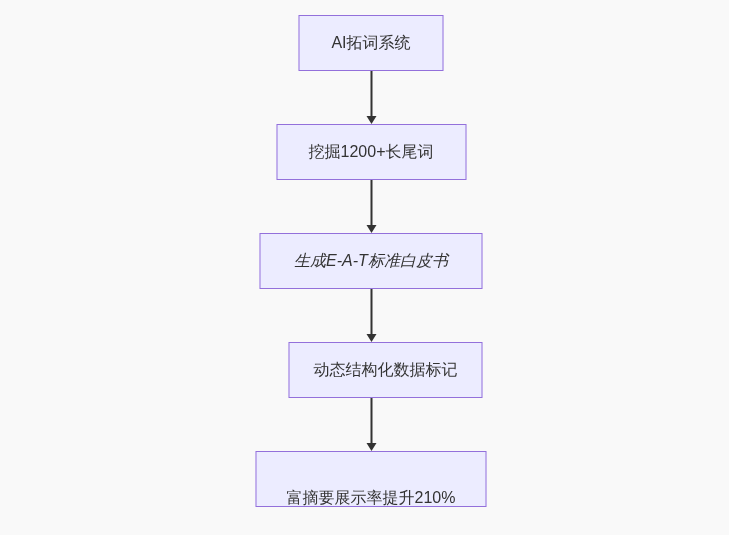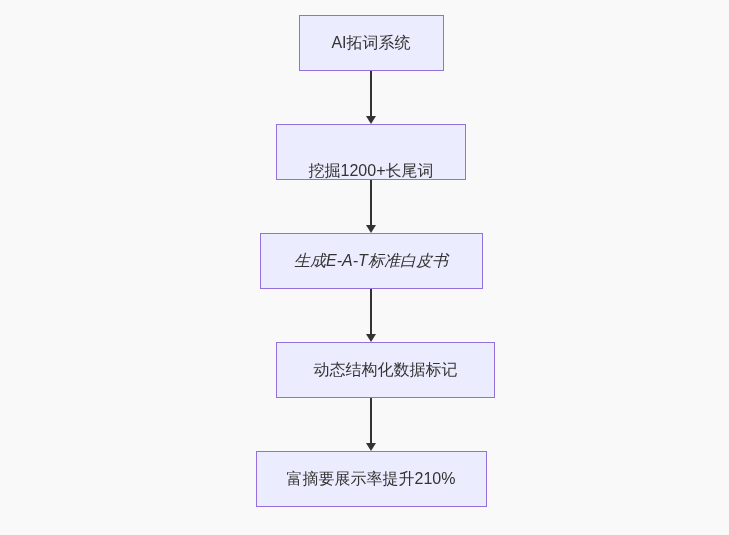--- a/index.html
+++ b/index.html
@@ -37,24 +37,24 @@
     justify-content: center;
     flex: 0 0 auto;
   }
   .node span {
     font-size: 16px;
     color: var(--node-text);
     white-space: nowrap;
     line-height: 1;
   }
   .n1 { width: 145px; }
-  .n2 { width: 190px; align-items: flex-end; }
+  .n2 { width: 190px; }
   .n3 { width: 223px; font-style: italic; }
-  .n4 { width: 219px; margin-left: 29px; }
-  .n5 { width: 231px; }
+  .n4 { width: 194px; margin-left: 29px; }
+  .n5 { width: 231px; align-items: flex-end; }
   .arrow {
     height: 53px;
     width: 14px;
     display: flex;
     flex-direction: column;
     align-items: center;
     flex: 0 0 auto;
   }
   .arrow-line {
     width: 2px;

